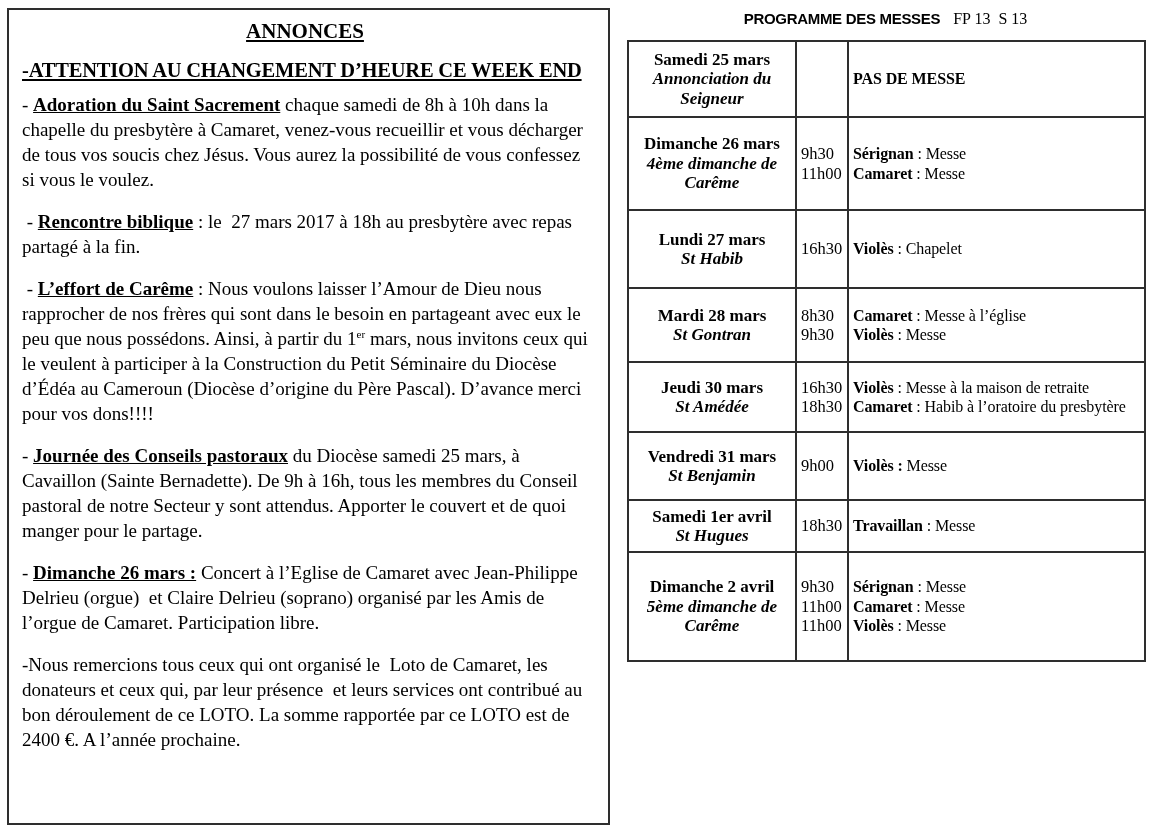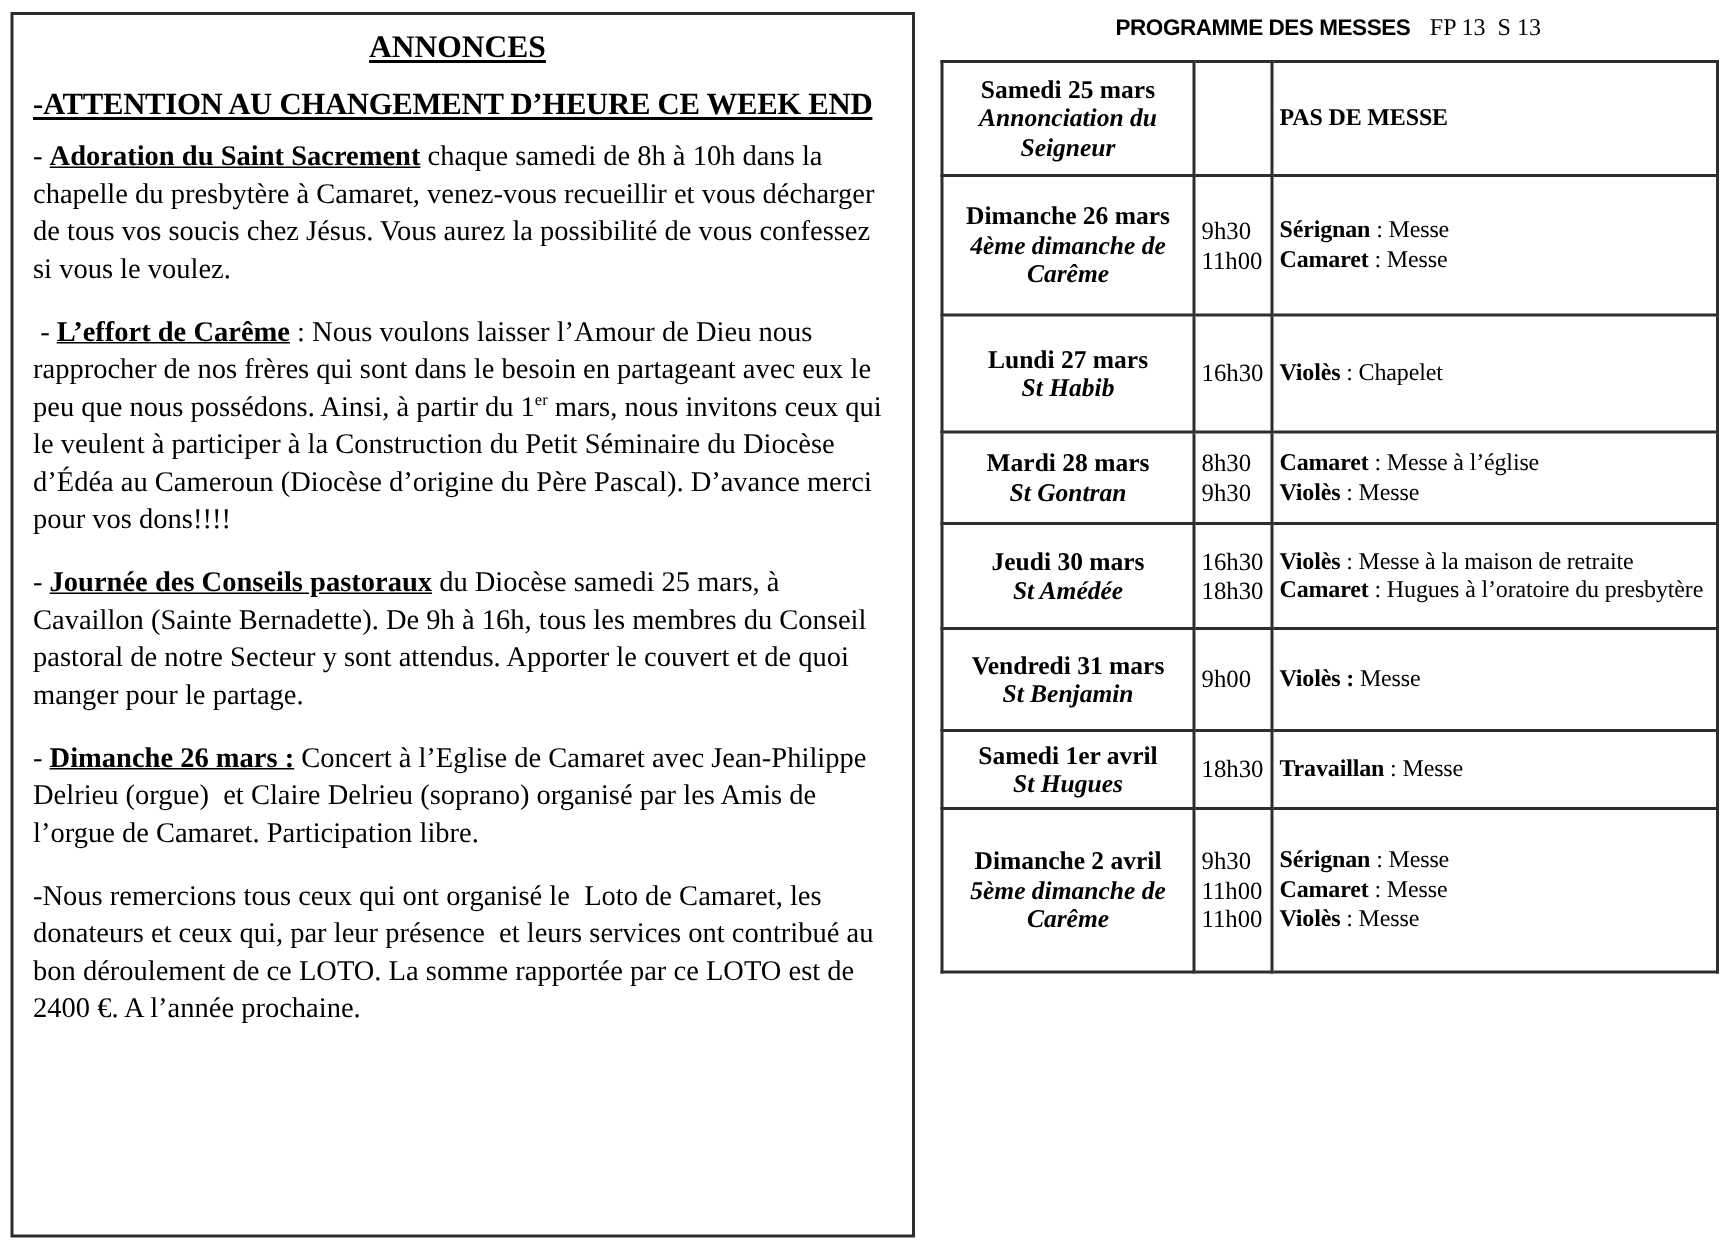--- a/index.html
+++ b/index.html
@@ -60,32 +60,33 @@
   td.c-time{
     font-size:16.5px;line-height:19.5px;
     padding-left:6px;white-space:nowrap;
   }
   td.c-entry{
     font-size:16px;line-height:19.5px;
     padding-left:8px;white-space:nowrap;letter-spacing:-0.1px;
   }
   td.c-entry b{font-weight:bold;}
   tr.h0{height:76px}  tr.h1{height:93px}  tr.h2{height:78px}
-  tr.h3{height:61px}  tr.h4{height:79px}  tr.h5{height:70px}
+  tr.h3{height:74px}  tr.h4{height:79px}  tr.h5{height:70px}
   tr.h6{height:68px}  tr.h7{height:52px}  tr.h8{height:109px}
 </style>
 </head>
 <body>
 
 <div class="doc-box">
   <div class="doc-title"><span class="bu">ANNONCES</span></div>
   <div class="attention"><span class="bu">-ATTENTION AU CHANGEMENT D’HEURE CE WEEK END</span></div>
 
   <p class="para"><span>- </span><span class="bu">Adoration du Saint Sacrement</span><span> chaque samedi de 8h à 10h dans la chapelle du presbytère à Camaret, venez-vous recueillir et vous décharger de tous vos soucis chez Jésus. Vous aurez la possibilité de vous confessez si vous le voulez.</span><sup class="sup"></sup><span></span></p>
 
+  <p class="para"><span> - </span><span class="bu">Rencontre biblique</span><span> : le  27 mars 2017 à 18h au presbytère avec repas partagé à la fin.</span><sup class="sup"></sup><span></span></p>
 
   <p class="para"><span> - </span><span class="bu">L’effort de Carême</span><span> : Nous voulons laisser l’Amour de Dieu nous rapprocher de nos frères qui sont dans le besoin en partageant avec eux le peu que nous possédons. Ainsi, à partir du 1</span><sup class="sup">er</sup><span> mars, nous invitons ceux qui le veulent à participer à la Construction du Petit Séminaire du Diocèse d’Édéa au Cameroun (Diocèse d’origine du Père Pascal). D’avance merci pour vos dons!!!!</span></p>
 
   <p class="para"><span>- </span><span class="bu">Journée des Conseils pastoraux</span><span> du Diocèse samedi 25 mars, à Cavaillon (Sainte Bernadette). De 9h à 16h, tous les membres du Conseil pastoral de notre Secteur y sont attendus. Apporter le couvert et de quoi manger pour le partage.</span><sup class="sup"></sup><span></span></p>
 
 
   <p class="para"><span>- </span><span class="bu">Dimanche 26 mars :</span><span> Concert à l’Eglise de Camaret avec Jean-Philippe Delrieu (orgue)  et Claire Delrieu (soprano) organisé par les Amis de l’orgue de Camaret. Participation libre.</span><sup class="sup"></sup><span></span></p>
 
   <p class="para"><span></span><span class="bu"></span><span>-Nous remercions tous ceux qui ont organisé le  Loto de Camaret, les donateurs et ceux qui, par leur présence  et leurs services ont contribué au bon déroulement de ce LOTO. La somme rapportée par ce LOTO est de 2400 €. A l’année prochaine.</span><sup class="sup"></sup><span></span></p>
 </div>
@@ -159,21 +160,21 @@
     <td class="c-date">
           <div>Jeudi 30 mars</div>
           <div class="feast">St Amédée</div>
         </td>
     <td class="c-time">
           <div>16h30</div>
           <div>18h30</div>
         </td>
     <td class="c-entry">
           <div><b>Violès</b><span> : Messe à la maison de retraite</span></div>
-          <div><b>Camaret</b><span> : Hugues à l’oratoire du presbytère</span></div>
+          <div><b>Camaret</b><span> : Habib à l’oratoire du presbytère</span></div>
         </td>
   </tr>
 
   <tr class="h6">
     <td class="c-date">
           <div>Vendredi 31 mars</div>
           <div class="feast">St Benjamin</div>
         </td>
     <td class="c-time">
           <div>9h00</div>

